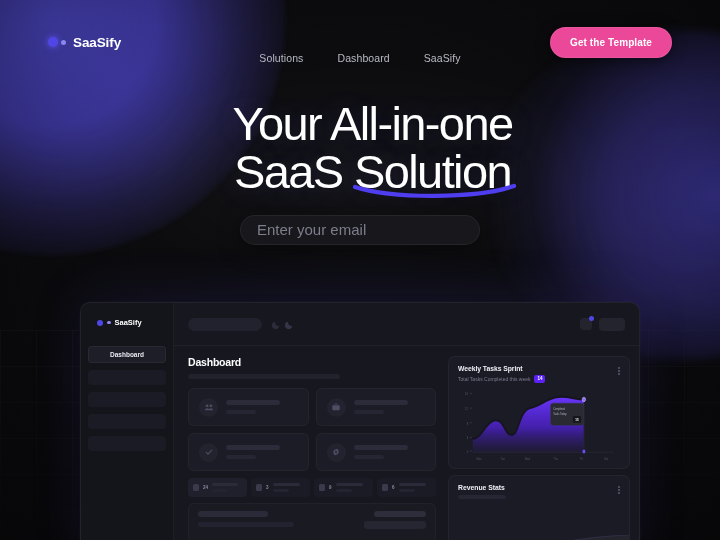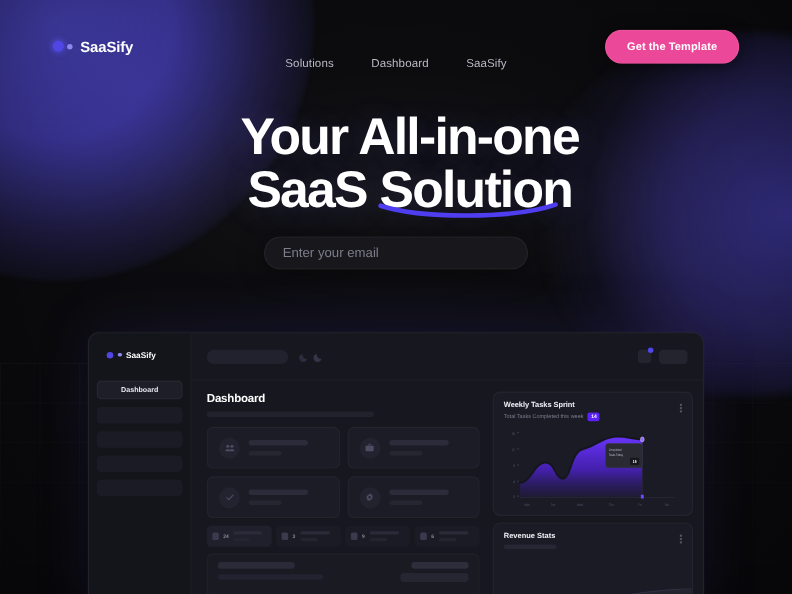--- a/index.html
+++ b/index.html
@@ -75,39 +75,39 @@
     background:#ec4899;
     border:1px solid rgba(255,255,255,0.07);
     color:#fff; font-size:10px; font-weight:700; letter-spacing:0.1px;
     cursor:pointer; font-family:inherit;
     box-shadow:0 2px 14px rgba(0,0,0,0.5);
   }
 
   
   .hero { position:absolute; z-index:5; left:0; right:0; top:100px; text-align:center; }
   .hero h1 {
-    font-size:47px; line-height:1.02; font-weight:700; letter-spacing:-1.6px;
+    font-size:47px; line-height:1.02; font-weight:400; letter-spacing:-1.6px;
     color:#fff; text-shadow:0 2px 30px rgba(120,110,255,0.2);padding-left:25px;
   }
   .hero-line2 { position:relative; display:inline-block; }
   .underline-swoosh { position:absolute; left:118px; bottom:-3px; width:165px; height:16px; pointer-events:none; }
   .hero-sub {
     margin-top:17px; font-size:10.5px; color:#a8a8b6; letter-spacing:0.15px;
   }
 
   .email-form {
     margin:19px auto 0; width:240px; height:30px;
     background:#17171c; border:1px solid rgba(255,255,255,0.06);
     border-radius:999px; display:flex; align-items:center;
     padding:3px 3px 3px 16px;
     box-shadow:0 4px 22px rgba(0,0,0,0.5);
   }
   .email-input {
     flex:1; background:none; border:none; outline:none;
-    color:#d9d9e3; font-size:12px; font-family:inherit;
+    color:#d9d9e3; font-size:15px; font-family:inherit;
   }
   .email-input::placeholder { color:#7d7d8c; }
   .get-started {
     height:24px; padding:0 15px; border-radius:999px; border:none;
     background:#5b21f5; color:#fff; font-size:9.5px; font-weight:700;
     cursor:pointer; font-family:inherit; letter-spacing:0.1px;
     box-shadow:0 0 14px rgba(91,33,245,0.5);
   }
 
   

